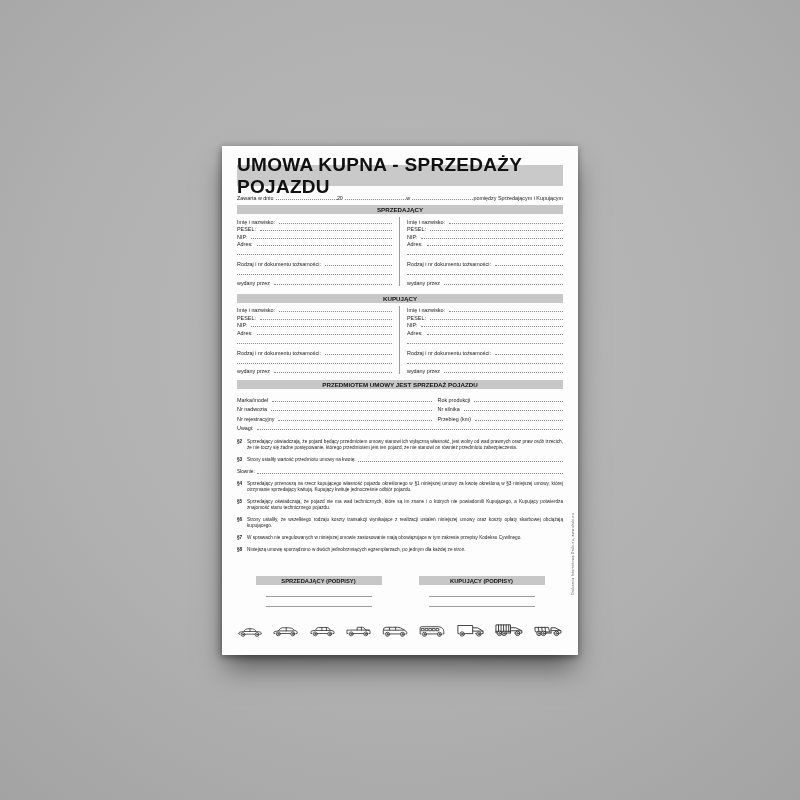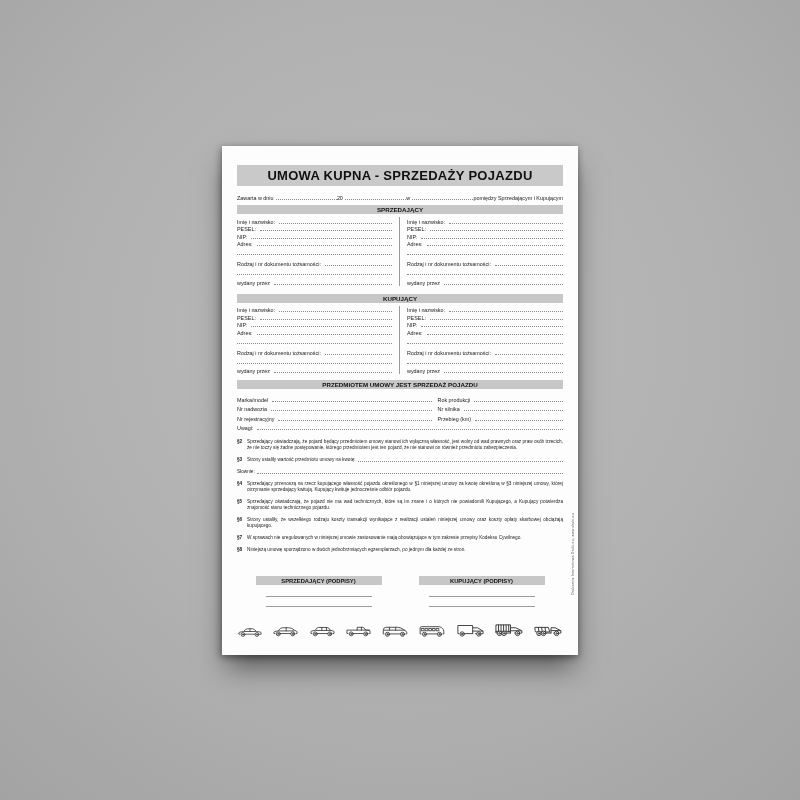--- a/index.html
+++ b/index.html
@@ -14,21 +14,21 @@
   }
   .page{
     position:absolute;left:222px;top:146px;width:356px;height:509px;
     background:#fdfdfd;
     box-shadow:0 2px 6px rgba(0,0,0,.28), 0 16px 26px -4px rgba(0,0,0,.5), -2px 2px 8px rgba(0,0,0,.18);
     box-sizing:border-box;padding:0 15px;color:#1c1c1c;
   }
   .title-bar{
     margin-top:19px;height:21px;background:#c9c9c9;
     display:flex;align-items:center;justify-content:center;
-    font-size:13px;font-weight:bold;letter-spacing:.3px;color:#111;
+    font-size:19px;font-weight:bold;letter-spacing:.3px;color:#111;
   }
   .intro{margin-top:7px;display:flex;align-items:flex-end;font-size:5.4px;height:8px;white-space:nowrap;}
   .intro .leader{min-width:10px;}
   .lead-short{flex:0 0 28px;}
   .lead-mid{flex:0 0 30px;}
   .lead-long{flex:1;}
   .sec-bar{
     height:9px;background:#c7c7c7;display:flex;align-items:center;justify-content:center;
     font-size:6.2px;font-weight:bold;color:#111;
   }

